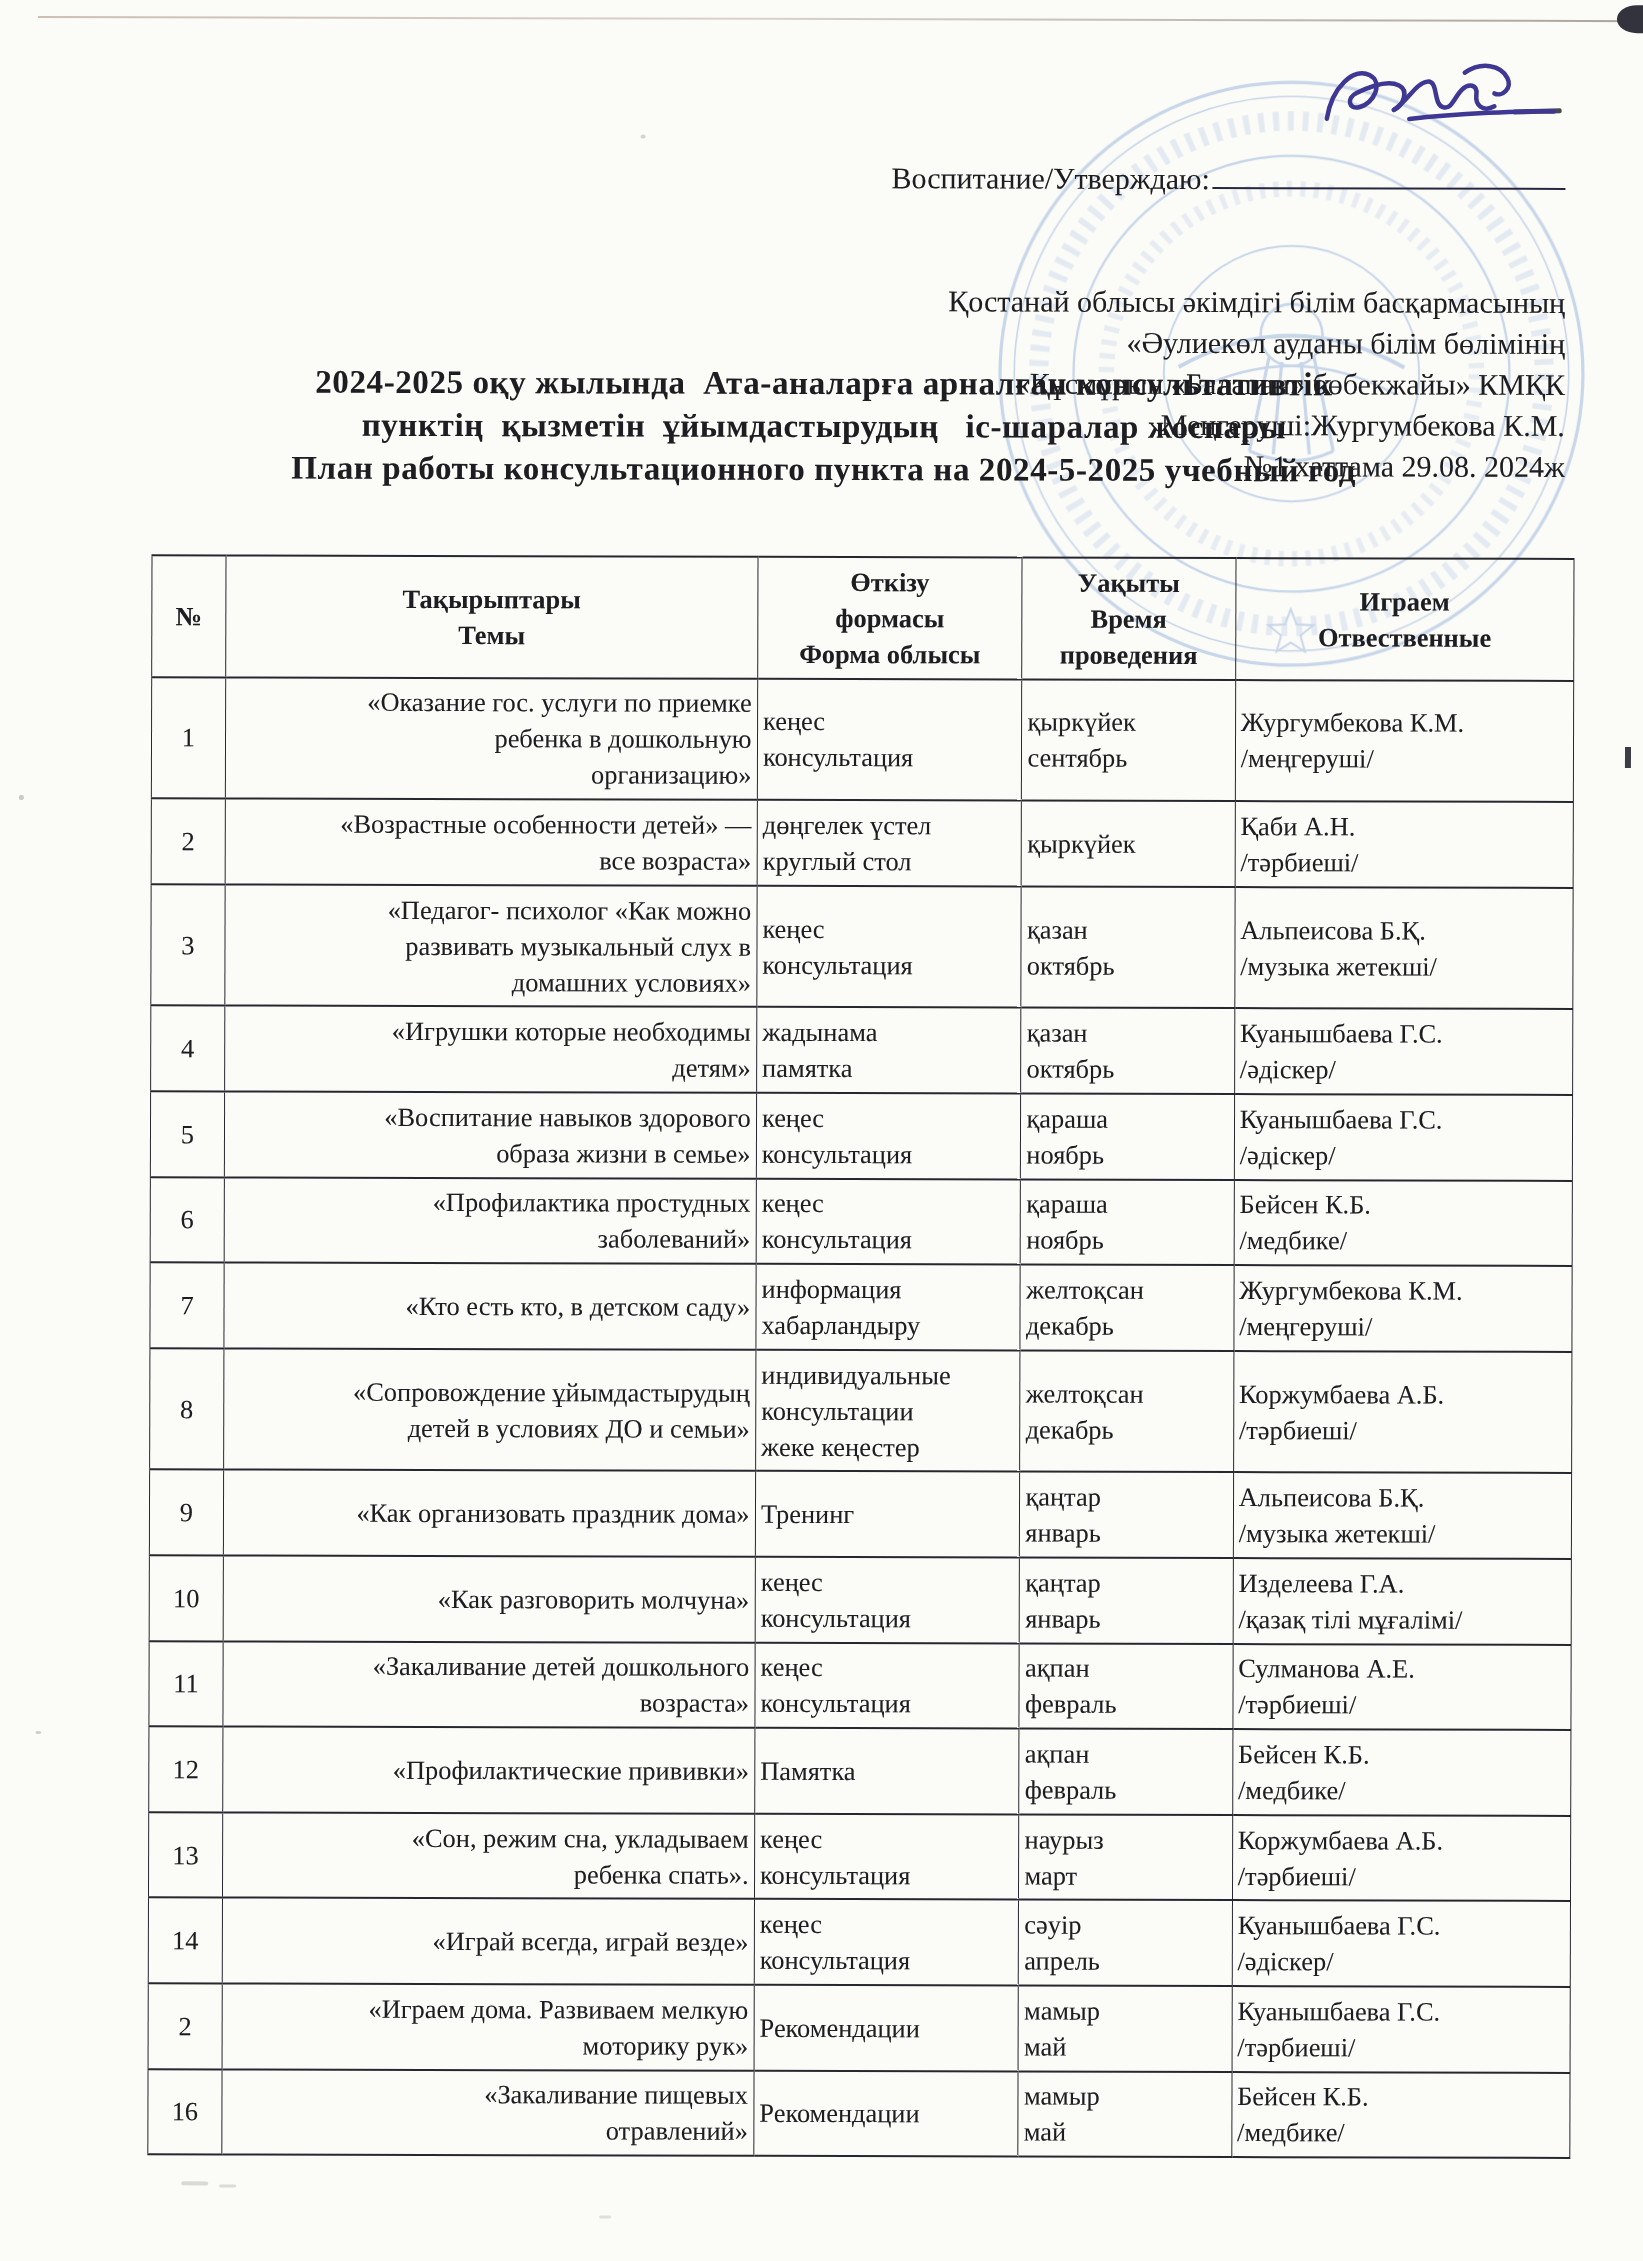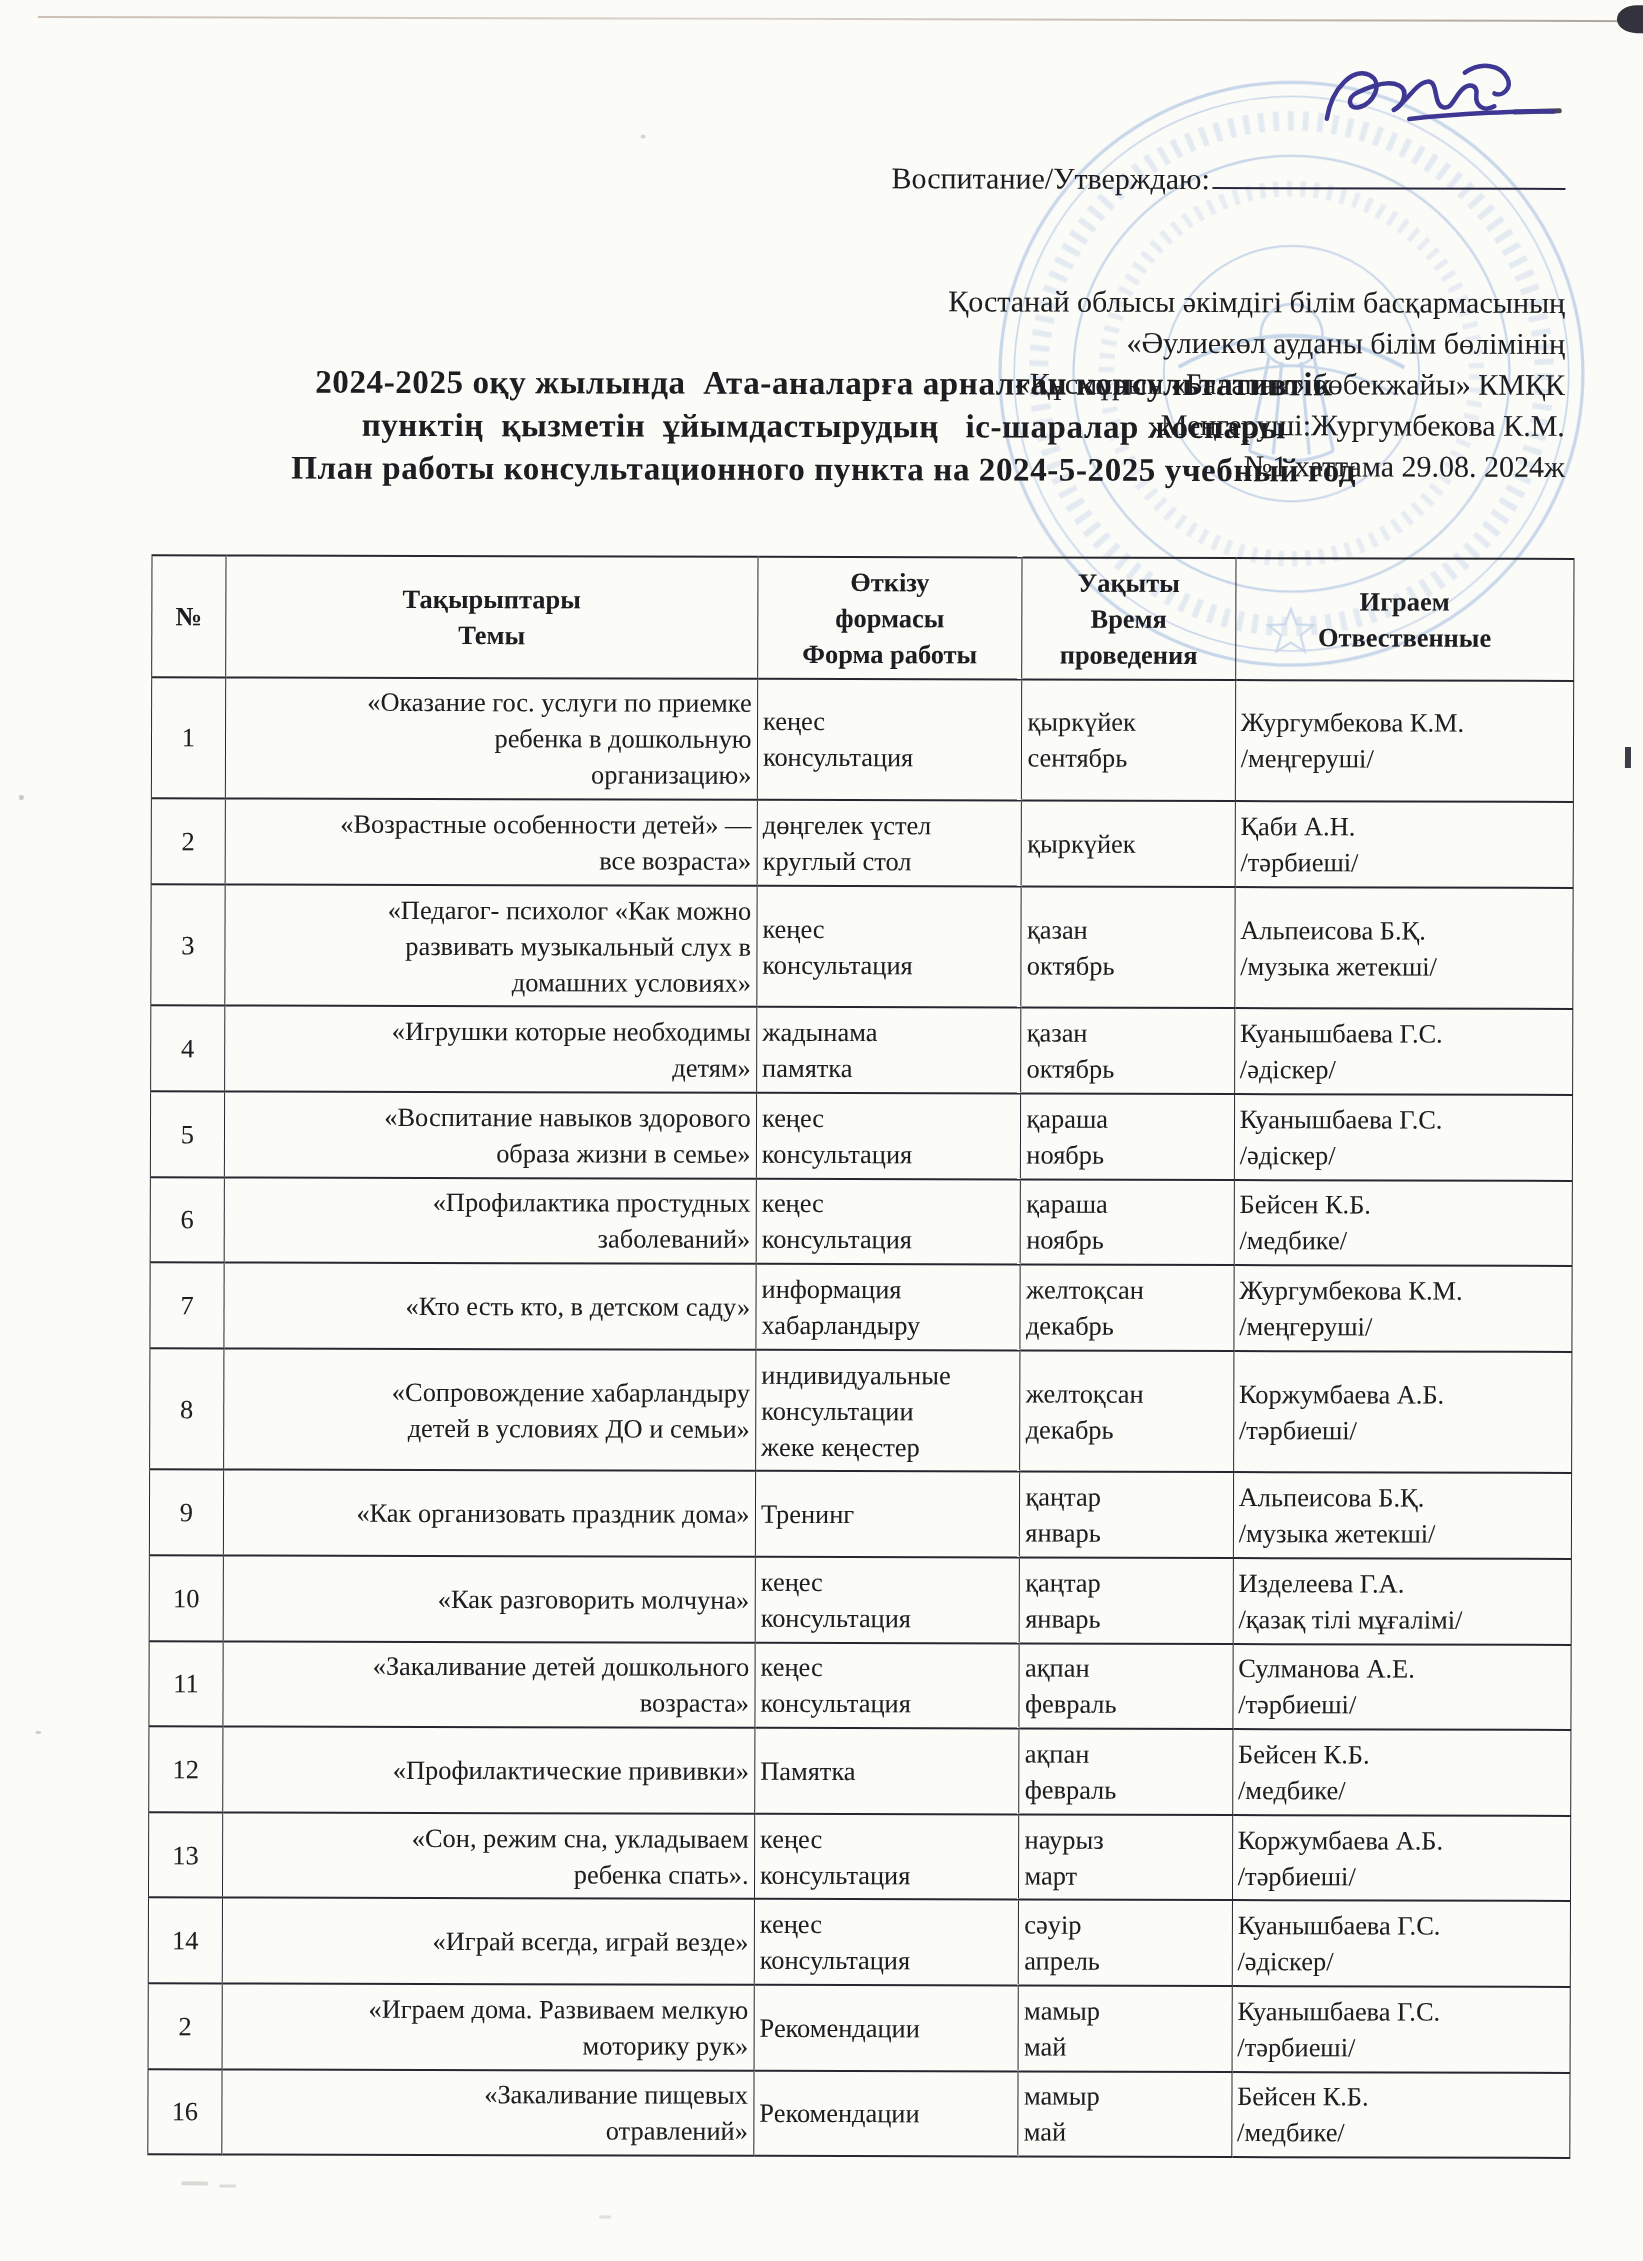--- a/index.html
+++ b/index.html
@@ -108,21 +108,21 @@
         <col style="width:15%">
         <col style="width:23.8%">
     </colgroup>
     <thead>
         <tr id="head-row">
           <th>№</th>
           <th>Тақырыптары
 Темы</th>
           <th>Өткізу
 формасы
-Форма работы</th>
+Форма облысы</th>
           <th>Уақыты
 Время
 проведения</th>
           <th>Играем
 Отвественные</th>
         </tr>
       </thead>
     <tbody id="tbody">
         <tr>
           <td class="col-num">1</td>
@@ -196,21 +196,21 @@
           <td class="col-topic"> «Кто есть кто, в детском саду»</td>
           <td class="col-form">информация
 хабарландыру</td>
           <td class="col-time">желтоқсан
 декабрь</td>
           <td class="col-resp">Жургумбекова К.М.
 /меңгеруші/</td>
         </tr>
         <tr>
           <td class="col-num">8</td>
-          <td class="col-topic"> «Сопровождение хабарландыру
+          <td class="col-topic"> «Сопровождение ұйымдастырудың
 детей в условиях ДО и семьи»</td>
           <td class="col-form">индивидуальные
 консультации
 жеке кеңестер</td>
           <td class="col-time">желтоқсан
 декабрь</td>
           <td class="col-resp">Коржумбаева А.Б.
 /тәрбиеші/</td>
         </tr>
         <tr>

